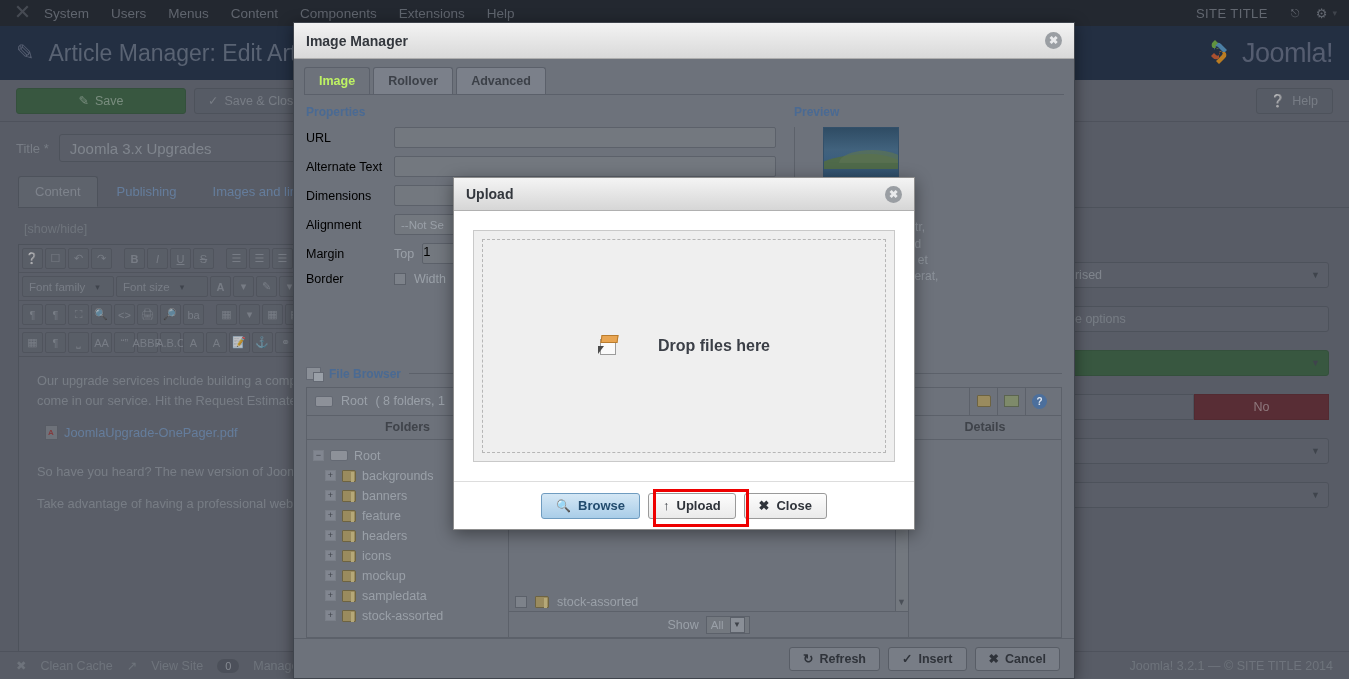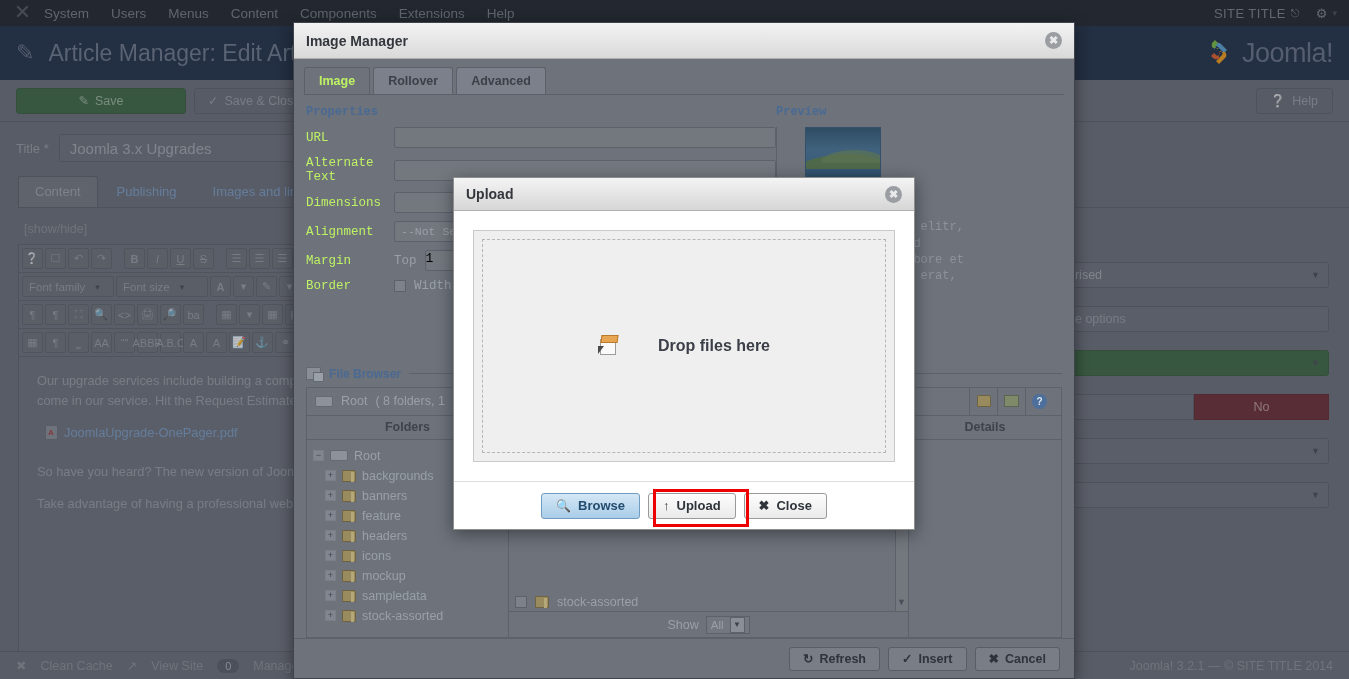--- a/index.html
+++ b/index.html
@@ -14,21 +14,21 @@
   
   #admin { position:absolute; inset:0; }
 
   .topbar {
     height:26px; background:#22272e; display:flex; align-items:center;
     padding:10px 12px; color:#8a8f96;
   }
   .joomla-mark { width:18px; height:18px; margin-right:14px; opacity:.55; }
   .topnav { display:flex; gap:22px; font-size:13.5px; color:#787e87; }
   .topbar-right { margin-left:auto; display:flex; align-items:center; gap:16px; color:#7b818a; font-size:13px;}
-  .site-title { letter-spacing:.4px; display:flex; align-items:center; gap:5px;}
+  .site-title { letter-spacing:.4px; display:flex; align-items:center; gap:23px;}
   .ext-ico { font-size:11px; }
   .gear-wrap { display:flex; align-items:center; gap:5px; }
 
   .subhead {
     height:54px; background:#223148; display:flex; align-items:center;
     padding:0 16px; color:#6e7a8c;
   }
   .subhead .pencil { font-size:22px; margin-right:14px; color:#68738a;}
   .page-title { font-size:23px; font-weight:300; color:#6f7b8e; white-space:nowrap; }
   .joomla-logo {
@@ -136,26 +136,26 @@
     align-items:center; justify-content:center; line-height:1;
   }
   .im-tabs { display:flex; gap:3px; padding:8px 10px 0 10px; }
   .im-tab {
     padding:6px 14px; font-size:12.5px; font-weight:bold; color:#3c4048;
     background:#7b808a; border:1px solid #5b606a; border-bottom:none; border-radius:3px 3px 0 0;
   }
   .im-tab.active { background:#6d727b; color:#bef264; }
   .im-tabline { height:1px; background:#5b606a; margin:0 10px;}
 
-  .im-body { flex:1; display:flex; padding:10px 12px; overflow:hidden;font-family:Liberation Mono, monospace;}
+  .im-body { flex:1; display:flex; padding:10px 12px; gap:18px; overflow:hidden;}
   .im-left { width:470px; }
   .im-right { flex:1; }
   .legend { color:#4a6a93; font-weight:bold; font-size:12px; margin-bottom:8px;}
   .frow { display:flex; align-items:center; margin-bottom:8px; }
-  .flabel { width:88px; color:#bef264; font-size:12.5px;}
+  .flabel { width:88px; color:#000000; font-size:12.5px;}
   .finput {
     height:21px; background:#73787f; border:1px solid #5c616a; border-radius:2px; flex:1;
   }
   .finput.sm { flex:none; width:72px; margin-right:10px;}
   .fselect {
     height:21px; background:#73787f; border:1px solid #5c616a; border-radius:2px;
     display:flex; align-items:center; padding:0 6px; color:#9aa0a8; font-size:11.5px; flex:1;
   }
   .sublabel { color:#9aa0a8; font-size:12.5px; margin-right:8px; }
   .chkbox { width:12px; height:12px; background:#7d828a; border:1px solid #5c616a; margin-right:8px;}

